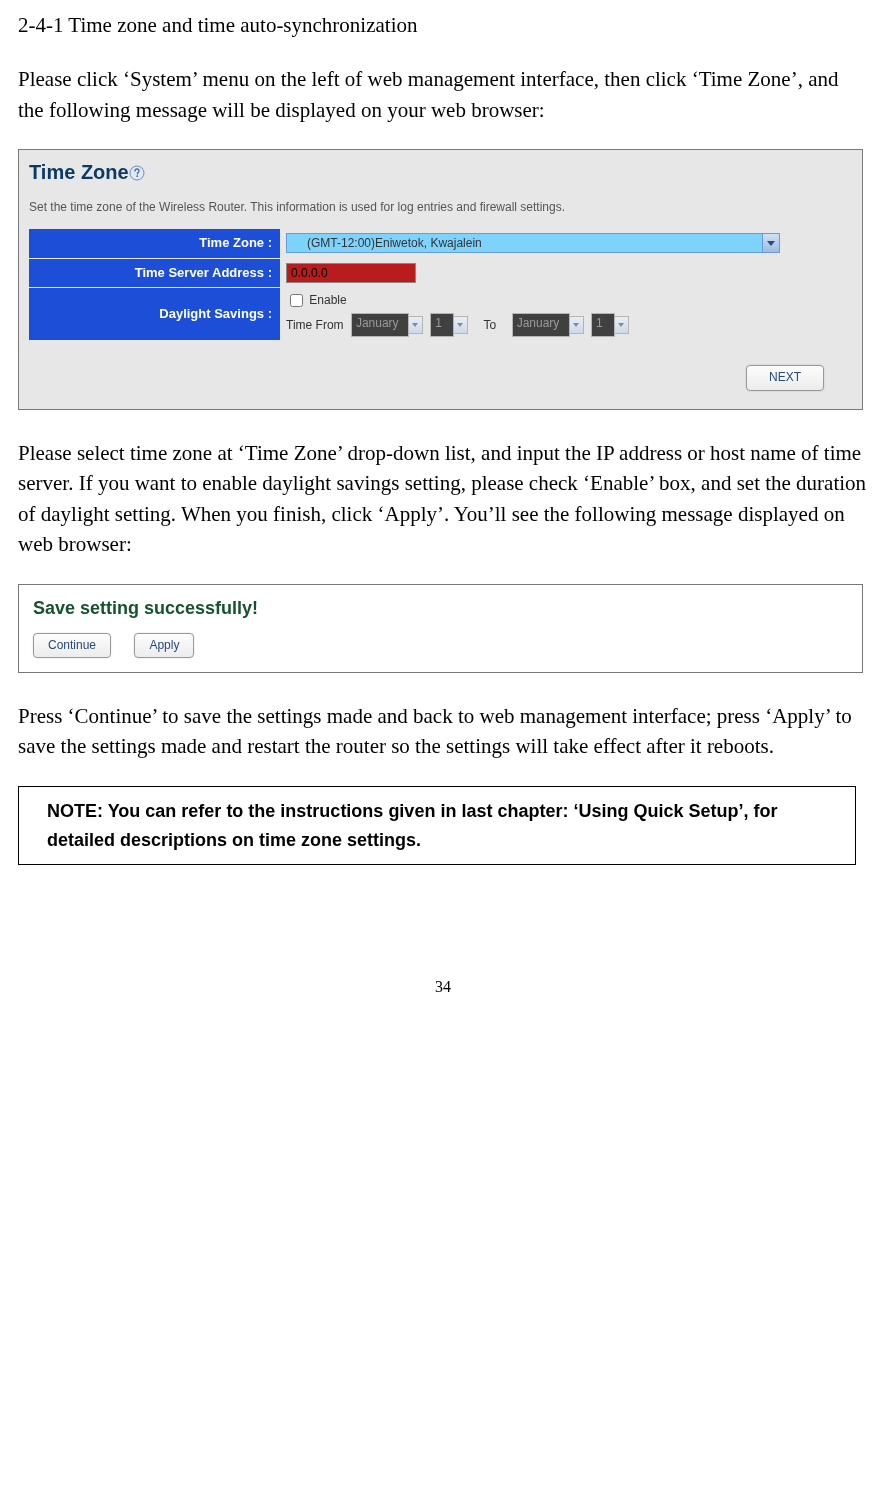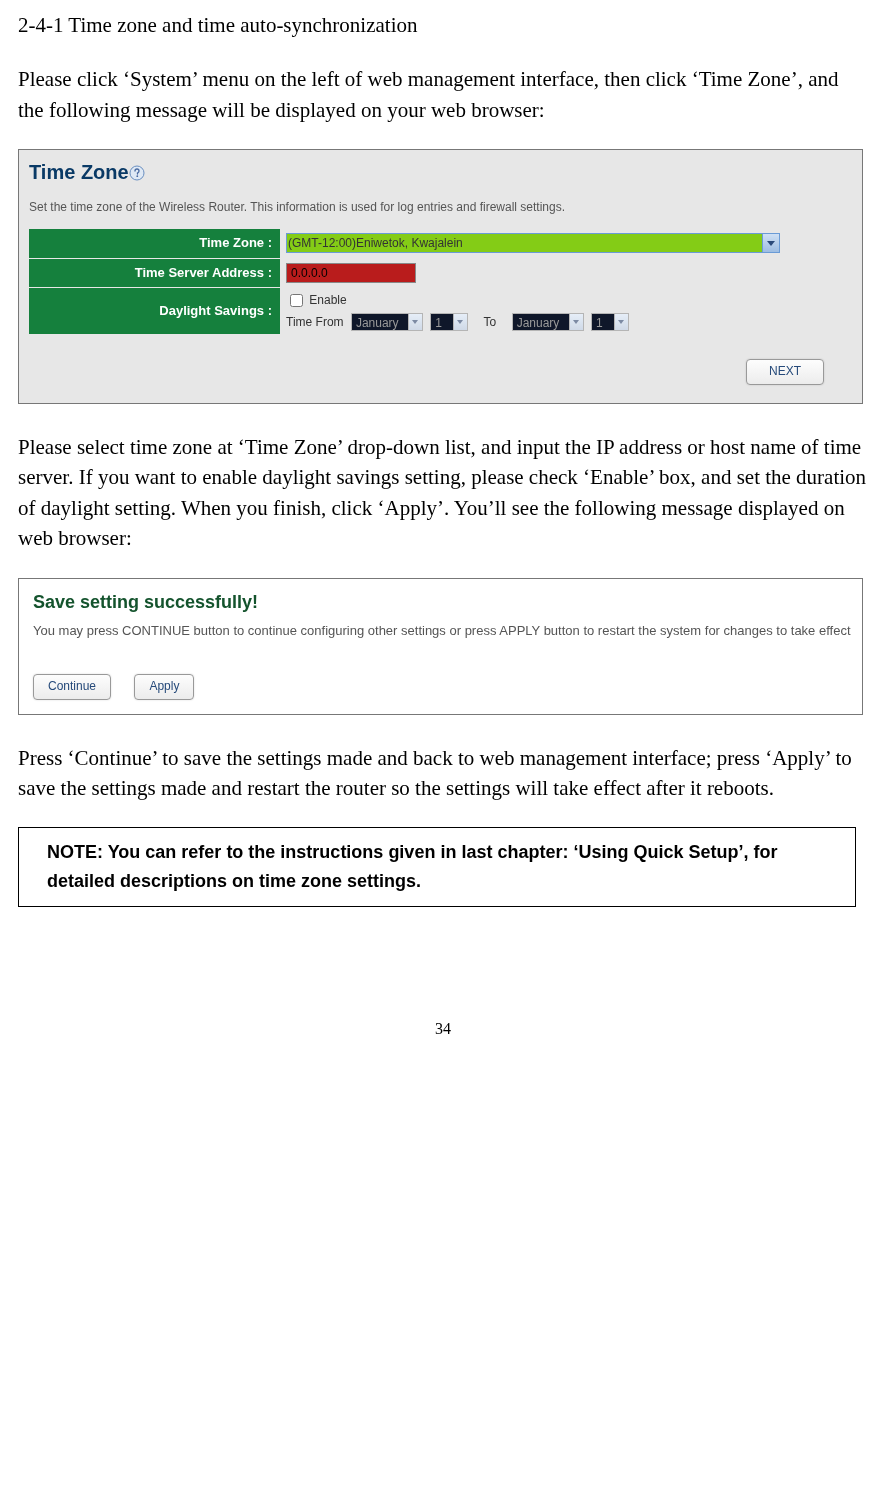--- a/index.html
+++ b/index.html
@@ -48,46 +48,46 @@
     font-size: 12px;
     color: #555;
     margin-top: 12px;
     margin-bottom: 12px;
   }
   .form-table {
     border-collapse: collapse;
     width: 100%;
   }
   .form-table td.label-cell {
-    background: #15803d;
+    background: #1d4ed8;
     color: #fff;
     font-weight: bold;
     font-size: 13px;
     text-align: right;
     padding: 5px 8px;
     width: 235px;
     border-bottom: 1px solid #e7e7e7;
     vertical-align: middle;
   }
   .form-table td.field-cell {
     background: #e7e7e7;
     padding: 3px 6px;
     font-size: 12px;
     color: #333;
     border-bottom: 1px solid #e7e7e7;
     vertical-align: middle;
   }
   .select-tz {
-    background: #84cc16;
+    background: #7dd3fc;
     border: 1px solid #6a9bd6;
     color: #333;
     font-size: 12px;
     height: 20px;
     width: 480px;
-    padding-left: 1px;
+    padding-left: 20px;
     box-sizing: border-box;
   }
   .select-arrow {
     display: inline-block;
     width: 18px; height: 20px;
     background: linear-gradient(#cfe0f4,#9dbde2);
     border: 1px solid #6a9bd6;
     margin-left: -4px;
     vertical-align: top;
     position: relative;
@@ -112,26 +112,26 @@
   }
   .ds-row {
     color: #6a6a6a;
     font-size: 12px;
   }
   .ds-row .checkbox {
     vertical-align: middle;
   }
   .mini-select {
     display:inline-block;
-    background:#0f172a;
+    background:#404040;
     border:1px solid #b5b5b5;
     color:#999;
     font-size:12px;
     padding:1px 18px 1px 4px;
-    height:18px;
+    height:24px;
     box-sizing:border-box;
     vertical-align:middle;
   }
   .mini-arrow {
     display:inline-block;
     width:14px; height:18px;
     background: linear-gradient(#e6eef8,#cfd9e7);
     border:1px solid #b5b5b5;
     border-left:none;
     vertical-align:middle;
@@ -261,21 +261,20 @@
     <div class="btn-row">
       <span class="btn">NEXT</span>
     </div>
   </div>
 </div>
 
 <p class="body-text">Please select time zone at ‘Time Zone’ drop-down list, and input the IP address or host name of time server. If you want to enable daylight savings setting, please check ‘Enable’ box, and set the duration of daylight setting. When you finish, click ‘Apply’. You’ll see the following message displayed on web browser:</p>
 
 <div class="panel2">
   <div class="panel2-title">Save setting successfully!</div>
-  <div class="panel2-desc">You may press CONTINUE button to continue configuring other settings or press APPLY button to restart the system for changes to take effect</div>
   <div class="panel2-btns">
     <span class="btn">Continue</span>
     &nbsp;&nbsp;
     <span class="btn">Apply</span>
   </div>
 </div>
 
 <p class="body-text">Press ‘Continue’ to save the settings made and back to web management interface; press ‘Apply’ to save the settings made and restart the router so the settings will take effect after it reboots.</p>
 
 <div class="note-box">NOTE: You can refer to the instructions given in last chapter: ‘Using Quick Setup’, for detailed descriptions on time zone settings.</div>

